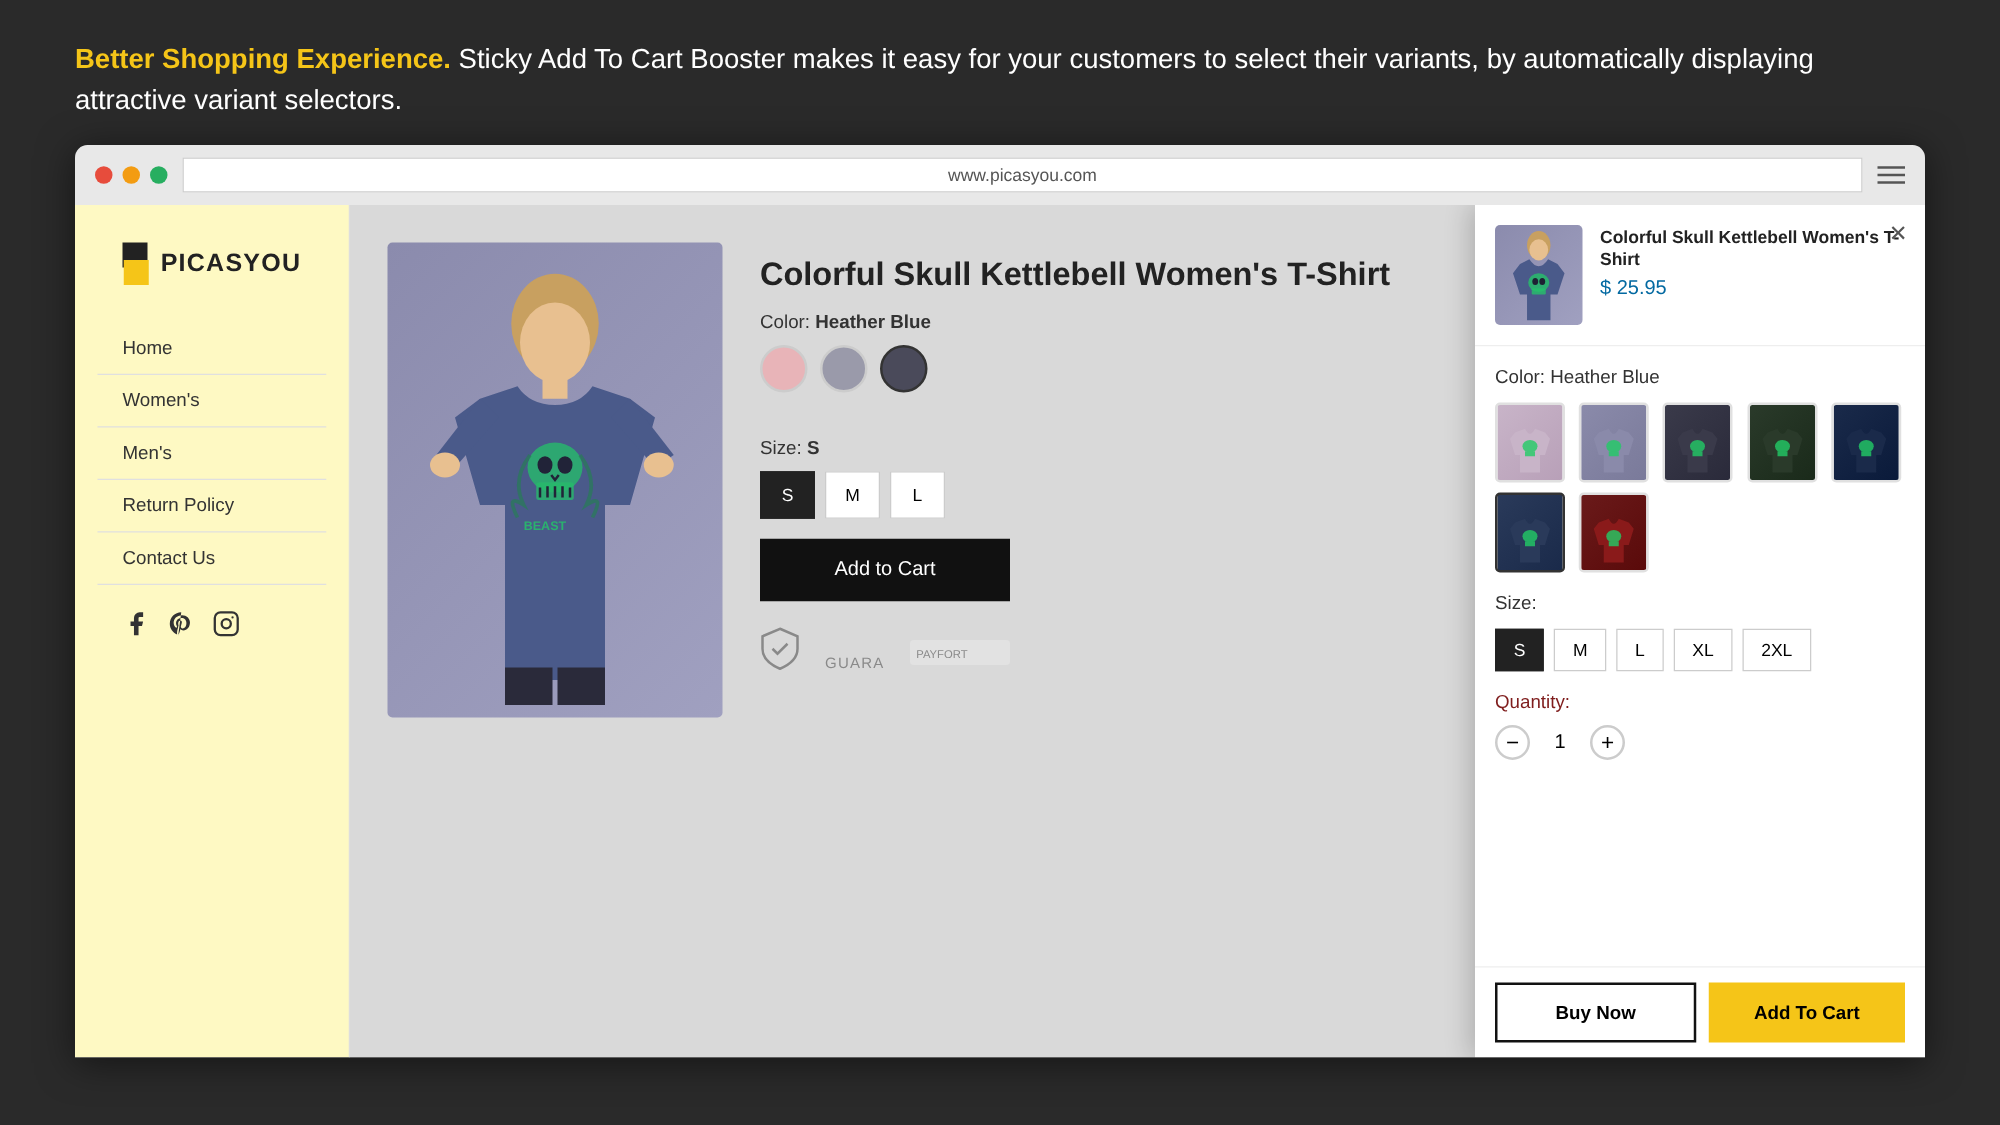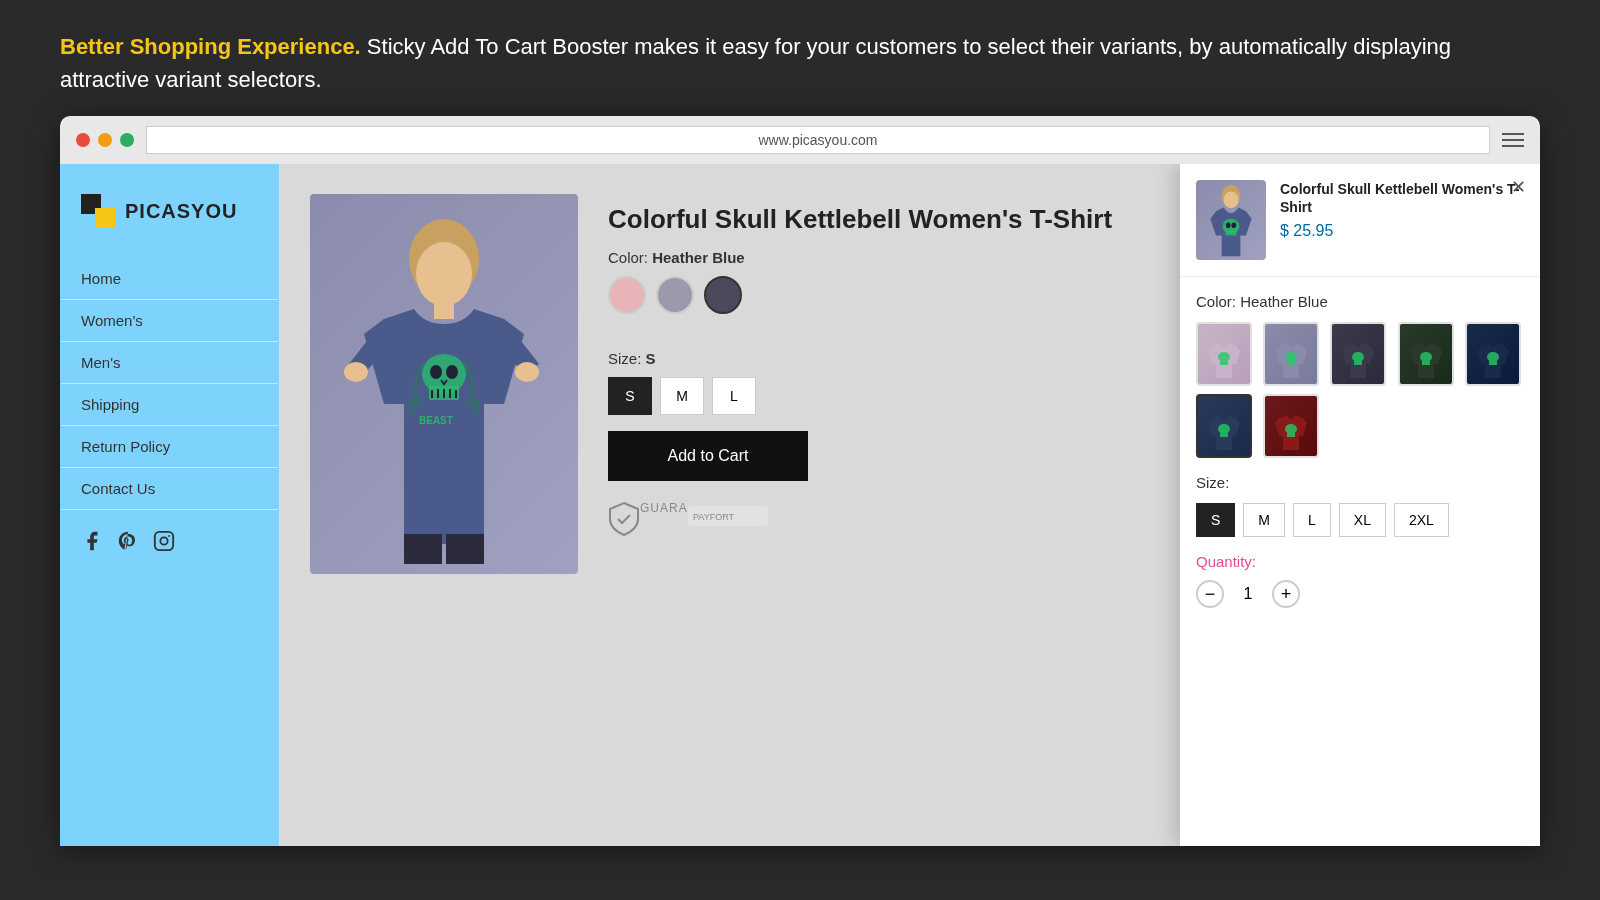--- a/index.html
+++ b/index.html
@@ -86,22 +86,22 @@
     .browser-content {
       display: flex;
       flex: 1;
       background: #d9d9d9;
       overflow: hidden;
     }
 
     
     .sidebar {
       width: 220px;
-      background: #7dd3fc;
-      padding: 30px 1px;
+      background: #fef9c3;
+      padding: 30px 18px;
       border-right: 1px solid #ddd;
       flex-shrink: 0;
     }
 
     .logo {
       display: flex;
       align-items: center;
       gap: 10px;
       padding: 0 20px 30px 20px;
     }
@@ -262,21 +262,22 @@
       background: #111;
       color: #fff;
       border: none;
       font-size: 16px;
       cursor: pointer;
       margin-bottom: 20px;
     }
 
     .guarantee-row {
       display: flex;
-      align-items: flex-start;
+      align-items: flex-end;
+      gap: 20px;
       opacity: 0.6;
     }
     .guarantee-text {
       font-size: 12px;
       color: #555;
       text-transform: uppercase;
       letter-spacing: 1px;
     }
 
     
@@ -390,21 +391,21 @@
       background: #222;
       color: #fff;
       border-color: #222;
     }
 
     .quantity-section {
       margin-bottom: 16px;
     }
     .quantity-label {
       font-size: 15px;
-      color: #ec4899;
+      color: #7f1d1d;
       margin-bottom: 10px;
     }
     .quantity-control {
       display: flex;
       align-items: center;
       gap: 14px;
     }
     .qty-btn {
       width: 28px;
       height: 28px;
@@ -501,21 +502,20 @@
         <div class="logo-icon">
           <div class="logo-icon-sq1"></div>
           <div class="logo-icon-sq2"></div>
         </div>
         <span class="logo-text">PICASYOU</span>
       </div>
 
       <div class="nav-item">Home</div>
       <div class="nav-item">Women's</div>
       <div class="nav-item">Men's</div>
-      <div class="nav-item">Shipping</div>
       <div class="nav-item">Return Policy</div>
       <div class="nav-item">Contact Us</div>
 
       <div class="social-icons">
 
         <svg class="social-icon" viewBox="0 0 24 24" fill="#333">
           <path d="M18 2h-3a5 5 0 0 0-5 5v3H7v4h3v8h4v-8h3l1-4h-4V7a1 1 0 0 1 1-1h3z"></path>
         </svg>
 
         <svg class="social-icon" viewBox="0 0 24 24" fill="#333">
@@ -730,16 +730,20 @@
           <div class="quantity-section">
             <div class="quantity-label">Quantity:</div>
             <div class="quantity-control">
               <button class="qty-btn">−</button>
               <span class="qty-value">1</span>
               <button class="qty-btn">+</button>
             </div>
           </div>
         </div>
 
+        <div class="sticky-panel-footer">
+          <button class="btn-buy-now">Buy Now</button>
+          <button class="btn-add-to-cart">Add To Cart</button>
+        </div>
       </div>
     </div>
   </div>
 </div>
 
 </body></html>

